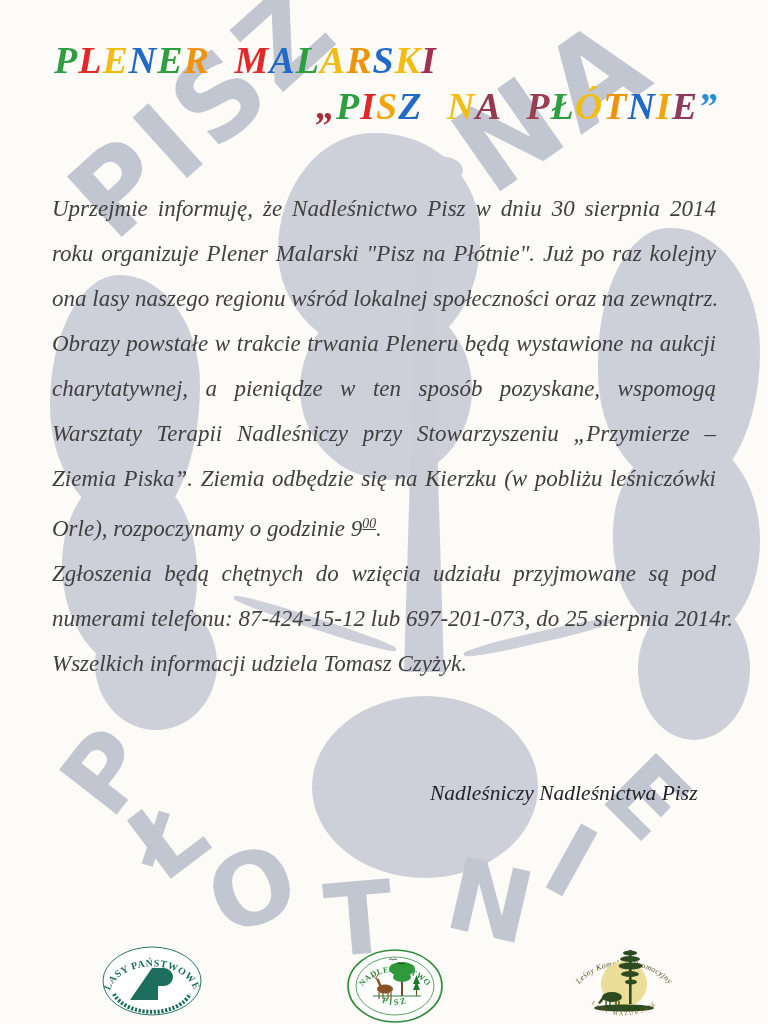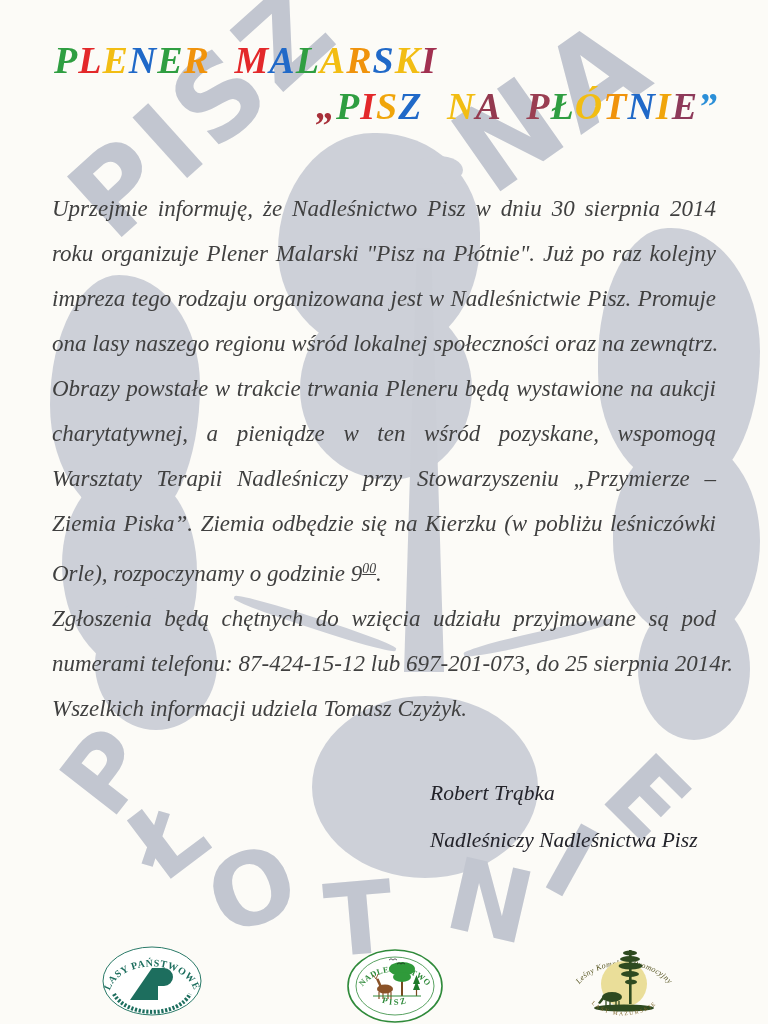--- a/index.html
+++ b/index.html
@@ -68,34 +68,32 @@
       <span class="wm-letter" style="left: 552px; top: 812px; transform: rotate(29deg);">I</span>
       <span class="wm-letter" style="left: 612px; top: 748px; transform: rotate(45deg);">E</span>
     </div>
 
   <h1 class="title l1" id="title1"><span class="t-ch" style="color: rgb(47, 158, 65);">P</span><span class="t-ch" style="color: rgb(227, 40, 42);">L</span><span class="t-ch" style="color: rgb(242, 189, 19);">E</span><span class="t-ch" style="color: rgb(32, 105, 200);">N</span><span class="t-ch" style="color: rgb(47, 158, 65);">E</span><span class="t-ch" style="color: rgb(240, 147, 12);">R</span><span class="t-ch t-sp"> </span><span class="t-ch" style="color: rgb(227, 40, 42);">M</span><span class="t-ch" style="color: rgb(32, 105, 200);">A</span><span class="t-ch" style="color: rgb(47, 158, 65);">L</span><span class="t-ch" style="color: rgb(242, 189, 19);">A</span><span class="t-ch" style="color: rgb(240, 147, 12);">R</span><span class="t-ch" style="color: rgb(32, 105, 200);">S</span><span class="t-ch" style="color: rgb(242, 189, 19);">K</span><span class="t-ch" style="color: rgb(161, 48, 80);">I</span></h1>
   <h2 class="title l2" id="title2"><span class="t-ch" style="color: rgb(168, 48, 58);">„</span><span class="t-ch" style="color: rgb(47, 158, 65);">P</span><span class="t-ch" style="color: rgb(227, 40, 42);">I</span><span class="t-ch" style="color: rgb(240, 165, 11);">S</span><span class="t-ch" style="color: rgb(32, 105, 200);">Z</span><span class="t-ch t-sp"> </span><span class="t-ch" style="color: rgb(242, 189, 19);">N</span><span class="t-ch" style="color: rgb(148, 57, 79);">A</span><span class="t-ch t-sp"> </span><span class="t-ch" style="color: rgb(154, 62, 82);">P</span><span class="t-ch" style="color: rgb(47, 158, 65);">Ł</span><span class="t-ch" style="color: rgb(242, 189, 19);">Ó</span><span class="t-ch" style="color: rgb(240, 147, 12);">T</span><span class="t-ch" style="color: rgb(32, 105, 200);">N</span><span class="t-ch" style="color: rgb(240, 165, 11);">I</span><span class="t-ch" style="color: rgb(142, 58, 90);">E</span><span class="t-ch" style="color: rgb(43, 143, 216);">”</span></h2>
 
   <main class="body" id="body">
       <div class="line">Uprzejmie informuję, że Nadleśnictwo Pisz w dniu 30 sierpnia 2014</div>
       <div class="line">roku organizuje Plener Malarski "Pisz na Płótnie". Już po raz kolejny</div>
-      <div class="line">impreza tego rodzaju organizowana jest w Nadleśnictwie Pisz. Promuje</div>
       <div class="line para-end">ona lasy naszego regionu wśród lokalnej społeczności oraz na zewnątrz.</div>
       <div class="line">Obrazy powstałe w trakcie trwania Pleneru będą wystawione na aukcji</div>
-      <div class="line">charytatywnej, a pieniądze w ten wśród pozyskane, wspomogą</div>
+      <div class="line">charytatywnej, a pieniądze w ten sposób pozyskane, wspomogą</div>
       <div class="line">Warsztaty Terapii Nadleśniczy przy Stowarzyszeniu „Przymierze –</div>
       <div class="line">Ziemia Piska”. Ziemia odbędzie się na Kierzku (w pobliżu leśniczówki</div>
       <div class="line para-end"><span>Orle), rozpoczynamy o godzinie 9</span><sup class="u00">00</sup><span>.</span></div>
       <div class="line">Zgłoszenia będą chętnych do wzięcia udziału przyjmowane są pod</div>
       <div class="line">numerami telefonu: 87-424-15-12 lub 697-201-073, do 25 sierpnia 2014r.</div>
       <div class="line para-end">Wszelkich informacji udziela Tomasz Czyżyk.</div>
     </main>
 
   <div class="signature" id="signature">
-      <div>Robert Trąbka</div>
       <div>Nadleśniczy Nadleśnictwa Pisz</div>
     </div>
 
   <footer class="logos">
 
     <svg class="logo" style="left:100px;top:8px" width="104" height="74" viewBox="0 0 104 74">
       <ellipse cx="52" cy="37" rx="49" ry="34" fill="#ffffff" stroke="#2a7a68" stroke-width="1"></ellipse>
       <path id="lp-arc" d="M 10,46 A 43,30 0 0 1 94,46" fill="none"></path>
       <text font-size="10" font-weight="bold" fill="#1d6e5e" letter-spacing="0.6">
         <textPath href="#lp-arc" startOffset="50%" text-anchor="middle">LASY PAŃSTWOWE</textPath>

